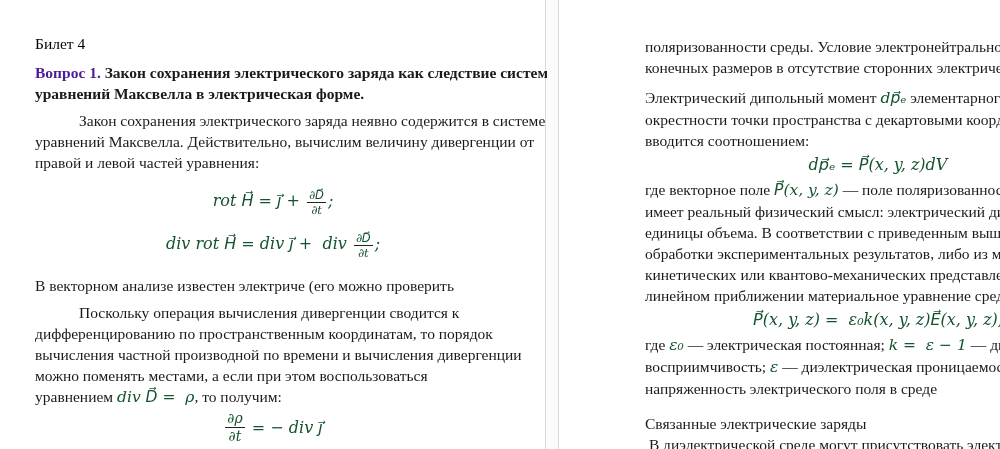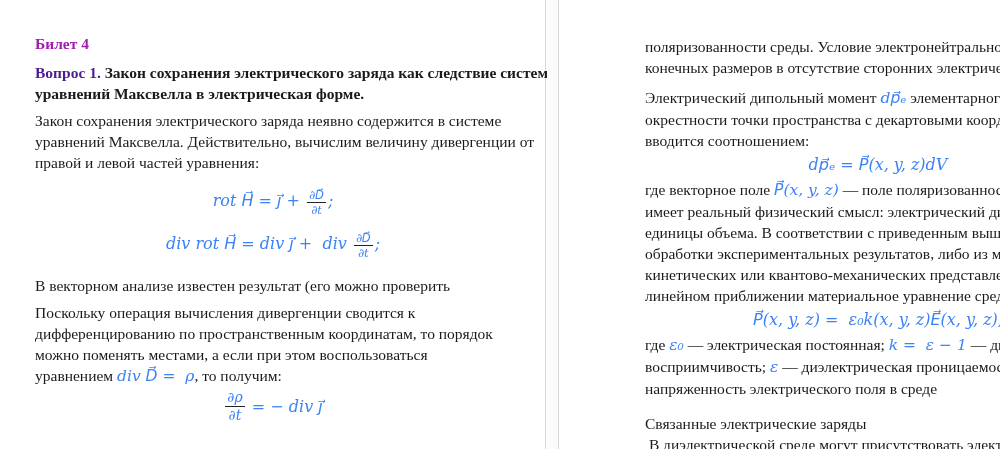--- a/index.html
+++ b/index.html
@@ -19,33 +19,33 @@
   .page-gap   { position: absolute; top: 0; left: 547px; width: 11px; height: 449px; background: #fbfbfb; }
   .page-right { left: 558px; width: 552px; border-left: 1px solid #d8d8d8; }
 
   .col-left  { padding: 33px 0 0 35px; width: 476px; }
   .col-right { padding: 36px 0 0 86px; width: 466px; }
 
   .ln {
     font-size: 15.5px; line-height: 21px; color: #1a1a1a;
     white-space: pre;
   }
-  .h-blue   { font-weight: bold; color: #a21caf; }
+  .h-blue   { font-weight: normal; color: #000000; }
   .q-label  { font-weight: bold; color: #4c1d95; }
   .q-rest   { font-weight: bold; color: #1a1a1a; }
 
   .mt8  { margin-top: 8px; }
-  .mt6  { margin-top: 6px; }
+  .mt6  { margin-top: 6px; margin-left: 44px; }
   .mt9  { margin-top: 9px; }
   .mt14 { margin-top: 14px; }
   .mt2  { margin-top: 2px; }
 
   .m {
     font-family: "DejaVu Serif", "DejaVu Sans", serif;
-    font-style: italic; color: #3b82f6; white-space: pre;
+    font-style: italic; color: #14532d; white-space: pre;
   }
   .formula {
     text-align: center; font-size: 16px; line-height: 22px;
     margin: 3px 0; white-space: pre;
   }
   .formula-tall { margin: 16px 0; }
   .frac {
     display: inline-block; vertical-align: -0.5em; text-align: center;
     line-height: 1.05; margin: 0 2px;
   }
@@ -67,25 +67,26 @@
       <div class="ln q-rest">уравнений Максвелла в электрическая форме.</div>
 
       <div class="ln mt6">Закон сохранения электрического заряда неявно содержится в системе</div>
       <div class="ln">уравнений Максвелла. Действительно, вычислим величину дивергенции от</div>
       <div class="ln">правой и левой частей уравнения:</div>
 
       <div class="formula formula-tall"><span class="m">rot H⃗ = ȷ⃗ + </span><span class="frac"><span class="num m">∂D⃗</span><span class="den m">∂t</span></span><span class="m">;</span></div>
 
       <div class="formula formula-tall"><span class="m">div rot H⃗ = div ȷ⃗ +  div </span><span class="frac"><span class="num m">∂D⃗</span><span class="den m">∂t</span></span><span class="m">;</span></div>
 
-      <div class="ln mt2">В векторном анализе известен результат (его можно проверить</div>
+      <div class="ln mt2">В векторном анализе известен электриче (его можно проверить</div>
 
 
       <div class="ln mt6">Поскольку операция вычисления дивергенции сводится к</div>
       <div class="ln">дифференцированию по пространственным координатам, то порядок</div>
+      <div class="ln">вычисления частной производной по времени и вычисления дивергенции</div>
       <div class="ln">можно поменять местами, а если при этом воспользоваться</div>
       <div class="ln"><span>уравнением </span><span class="m">div D⃗ =  ρ</span><span>, то получим:</span></div>
 
       <div class="formula big-frac"><span class="frac"><span class="num m">∂ρ</span><span class="den m">∂t</span></span><span class="m"> = − div ȷ⃗</span></div>
 
     </div>
   </div>
 
   <div class="page-gap"></div>
 

